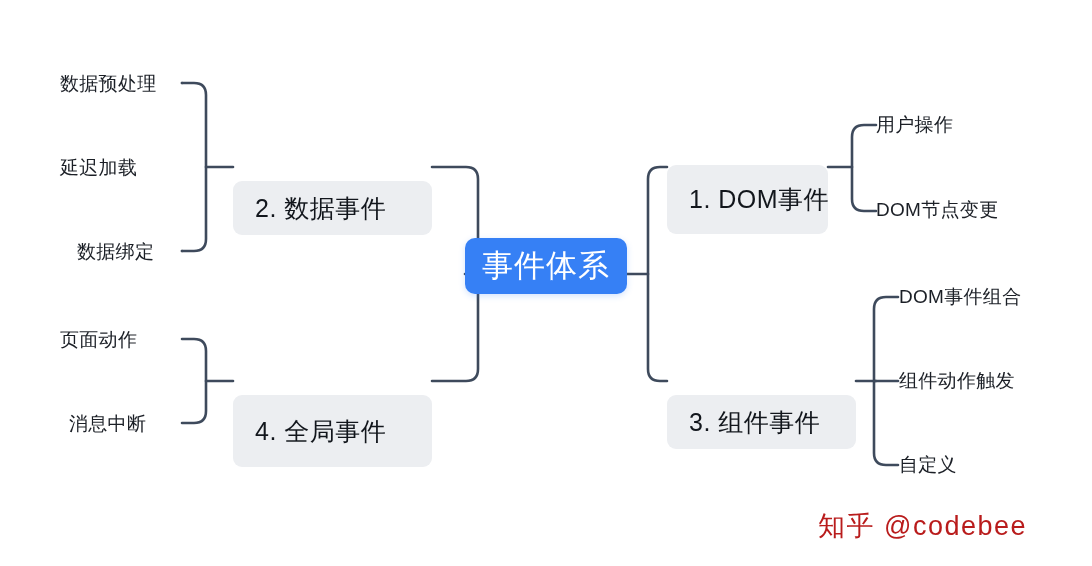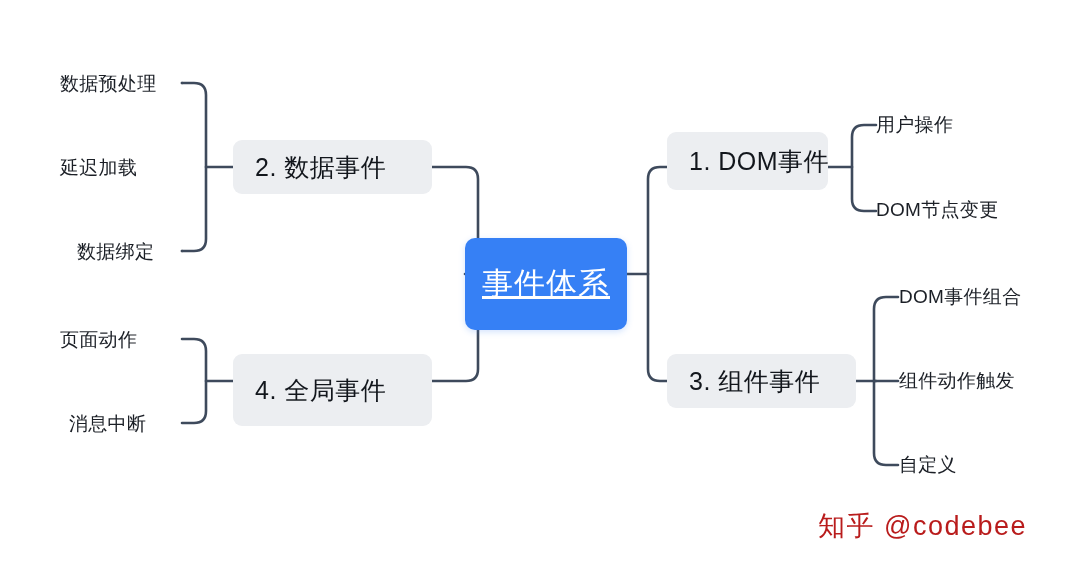--- a/index.html
+++ b/index.html
@@ -44,20 +44,21 @@
   }
   .node-branch {
     background: #eceef1;
     color: #12161c;
     border-radius: 9px;
     font-size: 25px;
     font-weight: 400;
     justify-content: flex-start;
     padding-left: 22px;
     letter-spacing: 0.5px;
+    margin-top: 41px;
   }
   .leaf {
     position: absolute;
     color: #1b1f26;
     font-size: 19px;
     white-space: nowrap;
     letter-spacing: 0.3px;
     line-height: 1;
   }
   .leaf-right { text-align: left; }
@@ -97,25 +98,25 @@
 
       <path d="M828,167 L852,167"></path>
       <path d="M876,125 L864,125 Q852,125 852,137 L852,199 Q852,211 864,211 L876,211"></path>
 
       <path d="M856,381 L876,381"></path>
       <path d="M898,297 L886,297 Q874,297 874,309 L874,453 Q874,465 886,465 L898,465"></path>
       <path d="M874,381 L898,381"></path>
     </g>
   </svg>
 
-  <div class="node node-root" style="left:465px; top:238px; width:162px; height:92px;text-decoration:underline;">
+  <div class="node node-root" style="left:465px; top:238px; width:162px; height:56px;">
     <span>事件体系</span>
   </div>
 
-  <div class="node node-branch" style="left:667px; top:132px; width:161px; height:58px;">
+  <div class="node node-branch" style="left:667px; top:124px; width:161px; height:69px;">
     <span>1. DOM事件</span>
   </div>
 
   <div class="node node-branch" style="left:233px; top:140px; width:199px; height:54px;">
     <span>2. 数据事件</span>
   </div>
 
   <div class="node node-branch" style="left:667px; top:354px; width:189px; height:54px;">
     <span>3. 组件事件</span>
   </div>

